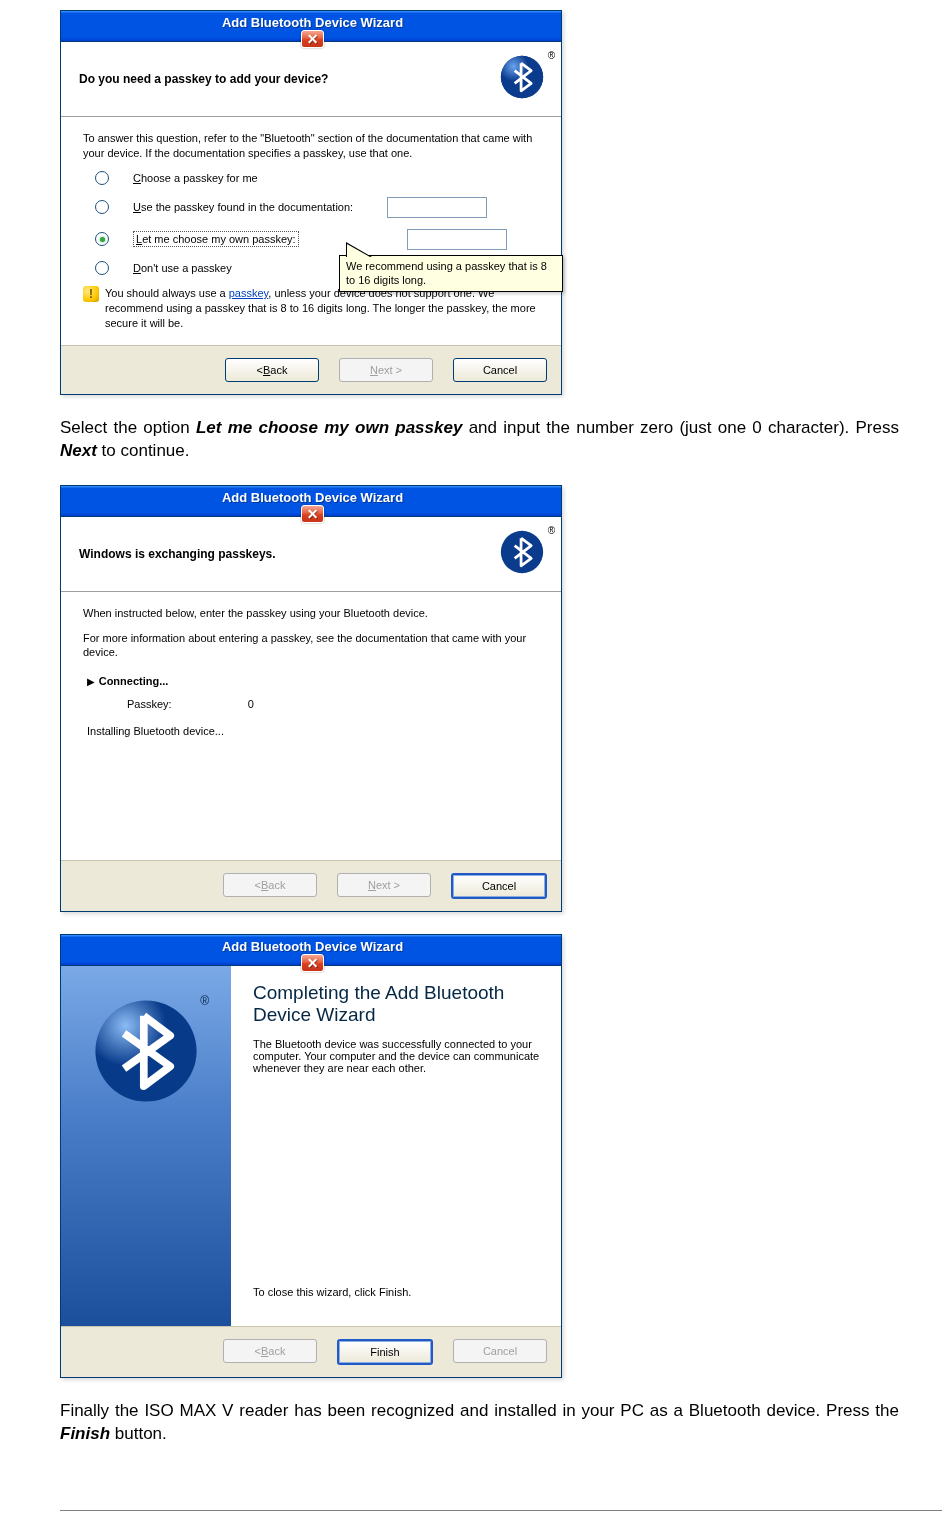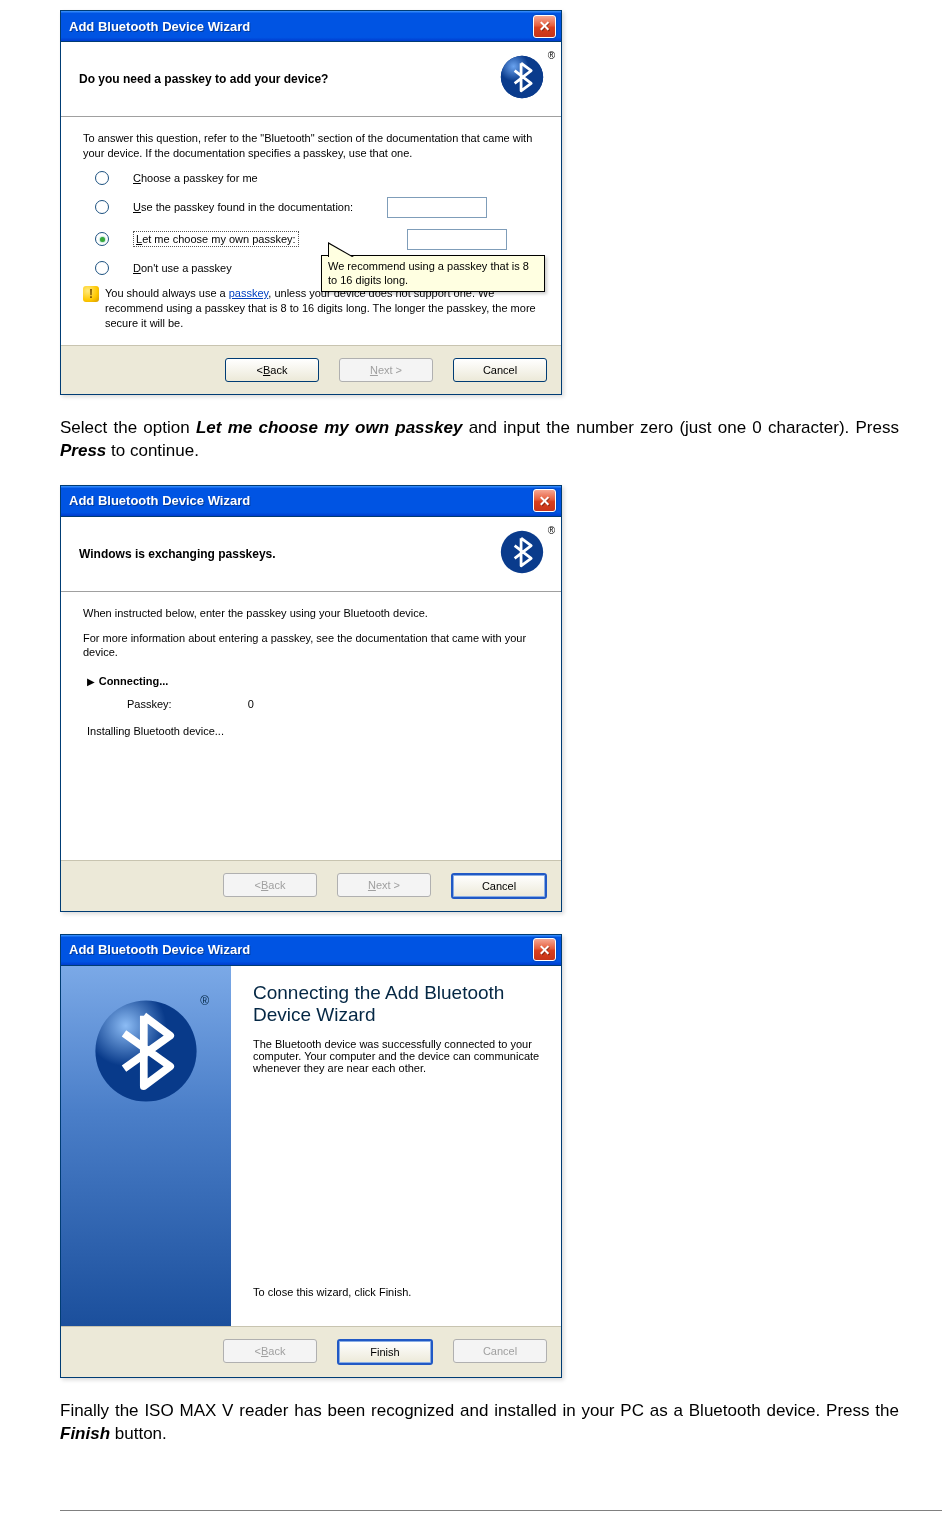--- a/index.html
+++ b/index.html
@@ -24,20 +24,21 @@
     color: #fff;
     display: flex;
     align-items: center;
     justify-content: space-between;
     padding: 4px 5px 4px 8px;
     font-weight: bold;
     font-size: 13px;
     text-shadow: 1px 1px 0 rgba(0,0,0,0.35);
     border-bottom: 1px solid #003c74;
     height: 22px;
+    flex-direction: column;
   }
   .close-btn {
     width: 21px; height: 21px;
     background: linear-gradient(to bottom, #f5a793 0%, #e75f3e 45%, #d93f1e 55%, #c7341a 100%);
     border: 1px solid #fff;
     border-radius: 3px;
     color: #fff;
     display: flex; align-items: center; justify-content: center;
     font-family: Arial, sans-serif;
     font-weight: bold;
@@ -215,41 +216,41 @@
           <span class="radio-label boxed"><u>L</u>et me choose my own passkey:</span>
           <span style="width:60px;"></span>
           <input class="passkey-input" style="">
         </div>
         <div class="radio-row">
           <span class="radio"></span>
           <span class="radio-label"><u>D</u>on't use a passkey</span>
         </div>
       </div>
 
-      <div class="tooltip" style="top:138px; left:260px;">
+      <div class="tooltip" style="top:138px; left:278px;">
         <div class="tooltip-tail"></div>
         <span>We recommend using a passkey that is 8 to 16 digits long.</span>
       </div>
 
       <div class="info-row">
         <div class="shield">!</div>
         <div class="info-text">
           You should always use a <span class="link">passkey</span>, unless your device does not support one. We recommend using a passkey that is 8 to 16 digits long. The longer the passkey, the more secure it will be.
         </div>
       </div>
     </div>
     <div class="button-row">
       <div class="btn">&lt; <u>B</u>ack</div>
       <div class="btn disabled"><u>N</u>ext &gt;</div>
       <div class="btn">Cancel</div>
     </div>
   </div>
 
   <p class="body-text">
-    <span>Select the option </span><b><i>Let me choose my own passkey</i></b><span> and input the number zero (just one 0 character). Press </span><b><i>Press</i></b><span> to continue.</span>
+    <span>Select the option </span><b><i>Let me choose my own passkey</i></b><span> and input the number zero (just one 0 character). Press </span><b><i>Next</i></b><span> to continue.</span>
   </p>
 
   <div class="dialog">
     <div class="titlebar">
       <span>Add Bluetooth Device Wizard</span>
       <div class="close-btn">✕</div>
     </div>
     <div class="header-banner">
       <span class="htext">Windows is exchanging passkeys.</span>
       <div class="bt-logo">
@@ -295,21 +296,21 @@
                   <stop offset="80%" stop-color="#083a8a"></stop>
                 </radialGradient>
               </defs>
               <circle cx="50" cy="50" r="46" fill="url(#g3)"></circle>
               <path d="M48 18 L48 82 L72 64 L30 34 M48 18 L72 36 L30 66" stroke="#fff" stroke-width="7" fill="none" stroke-linejoin="round"></path>
             </svg>
           <span class="reg2" style="position:absolute;top:-2px;right:-8px;">®</span>
         </div>
       </div>
       <div class="complete-main">
-        <h2>Connecting the Add Bluetooth Device Wizard</h2>
+        <h2>Completing the Add Bluetooth Device Wizard</h2>
         <p>The Bluetooth device was successfully connected to your computer. Your computer and the device can communicate whenever they are near each other.</p>
         <div style="height:190px;"></div>
         <p>To close this wizard, click Finish.</p>
       </div>
     </div>
     <div class="button-row">
       <div class="btn disabled">&lt; <u>B</u>ack</div>
       <div class="btn default">Finish</div>
       <div class="btn disabled">Cancel</div>
     </div>

